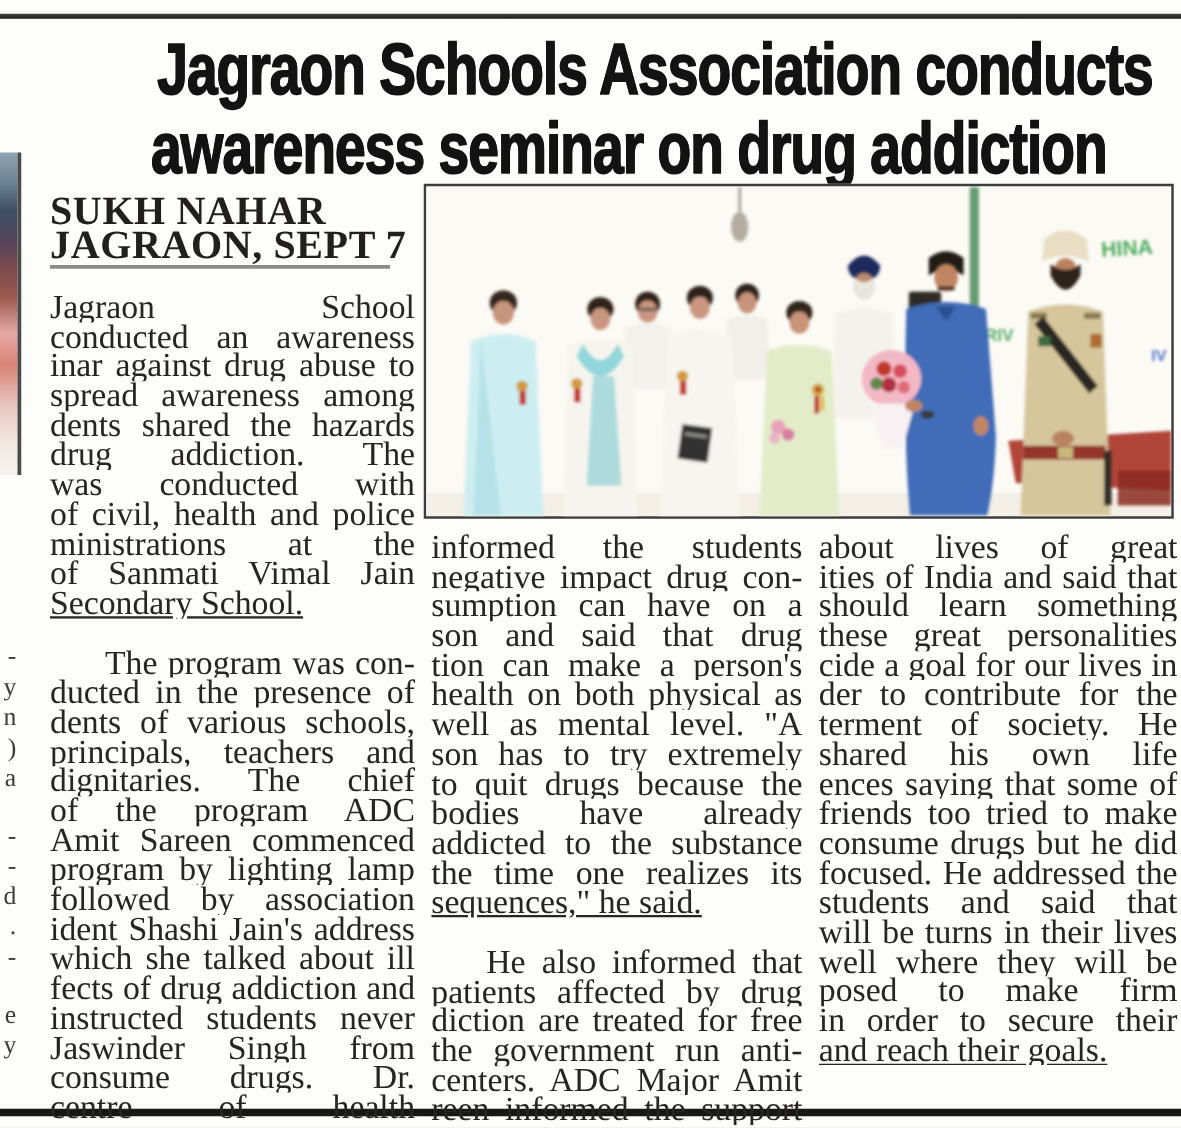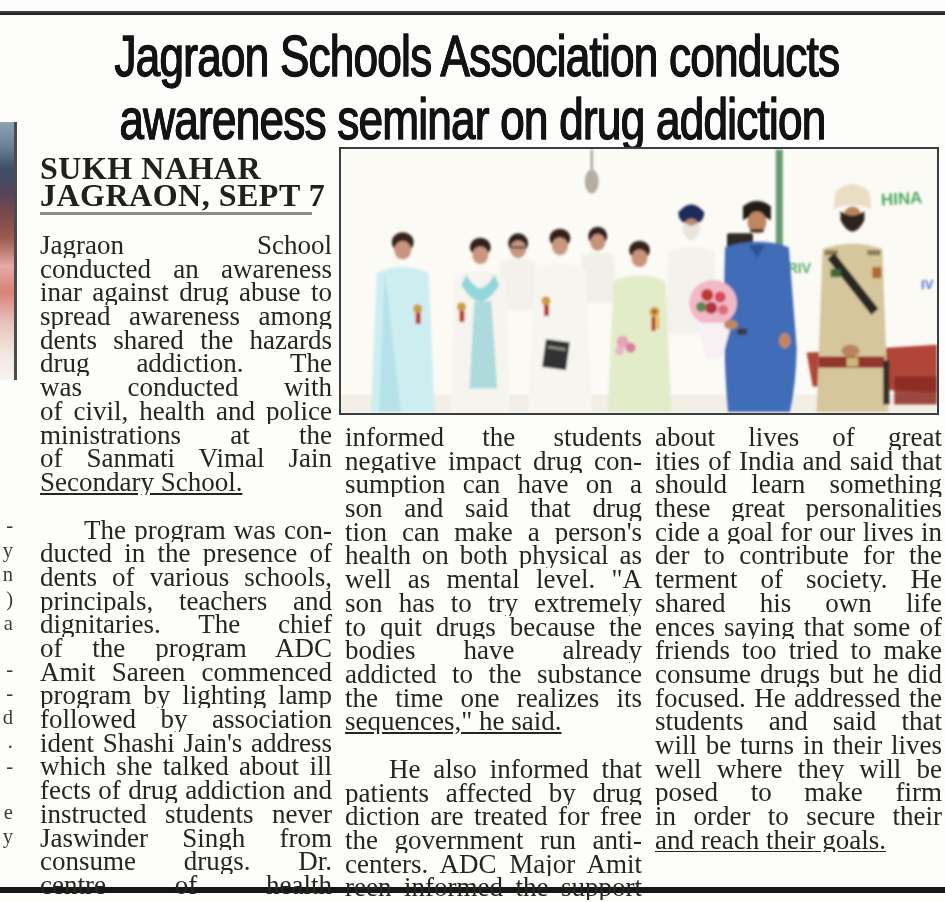--- a/index.html
+++ b/index.html
@@ -4,21 +4,21 @@
 <style>
   html,body{margin:0;padding:0;background:#e9e9e9;}
   #page{position:relative;width:945px;height:902px;background:#fdfdfb;overflow:hidden;
         font-family:"Liberation Serif",serif;color:#1e1d1b;}
   .rule{position:absolute;left:0;width:945px;background:#232323;}
   #top-rule{top:11px;height:4px;background:linear-gradient(#444,#1a1a1a);}
   #bottom-rule{top:887px;height:6px;background:#171717;}
 
   
   #headline{position:absolute;top:24px;left:0;width:945px;text-align:center;
-            font-family:"Liberation Sans",sans-serif;font-weight:normal;color:#131313;}
+            font-family:"Liberation Sans",sans-serif;font-weight:bold;color:#131313;}
   .hl-line{height:63px;line-height:63px;font-size:58px;letter-spacing:-1px;white-space:nowrap;}
   .hl-line>span{display:inline-block;transform:scaleX(.76);transform-origin:50% 50%;
             -webkit-text-stroke:1.3px #131313;text-shadow:.5px 0 0 #131313,-.5px 0 0 #131313;}
 
   
   #byline{position:absolute;left:40px;top:155px;width:292px;font-weight:bold;
           font-size:32px;line-height:27px;letter-spacing:.5px;color:#21201e;}
   #byline-rule{position:absolute;left:40px;top:212px;width:272px;height:3px;background:#8a8a8a;}
 
   

